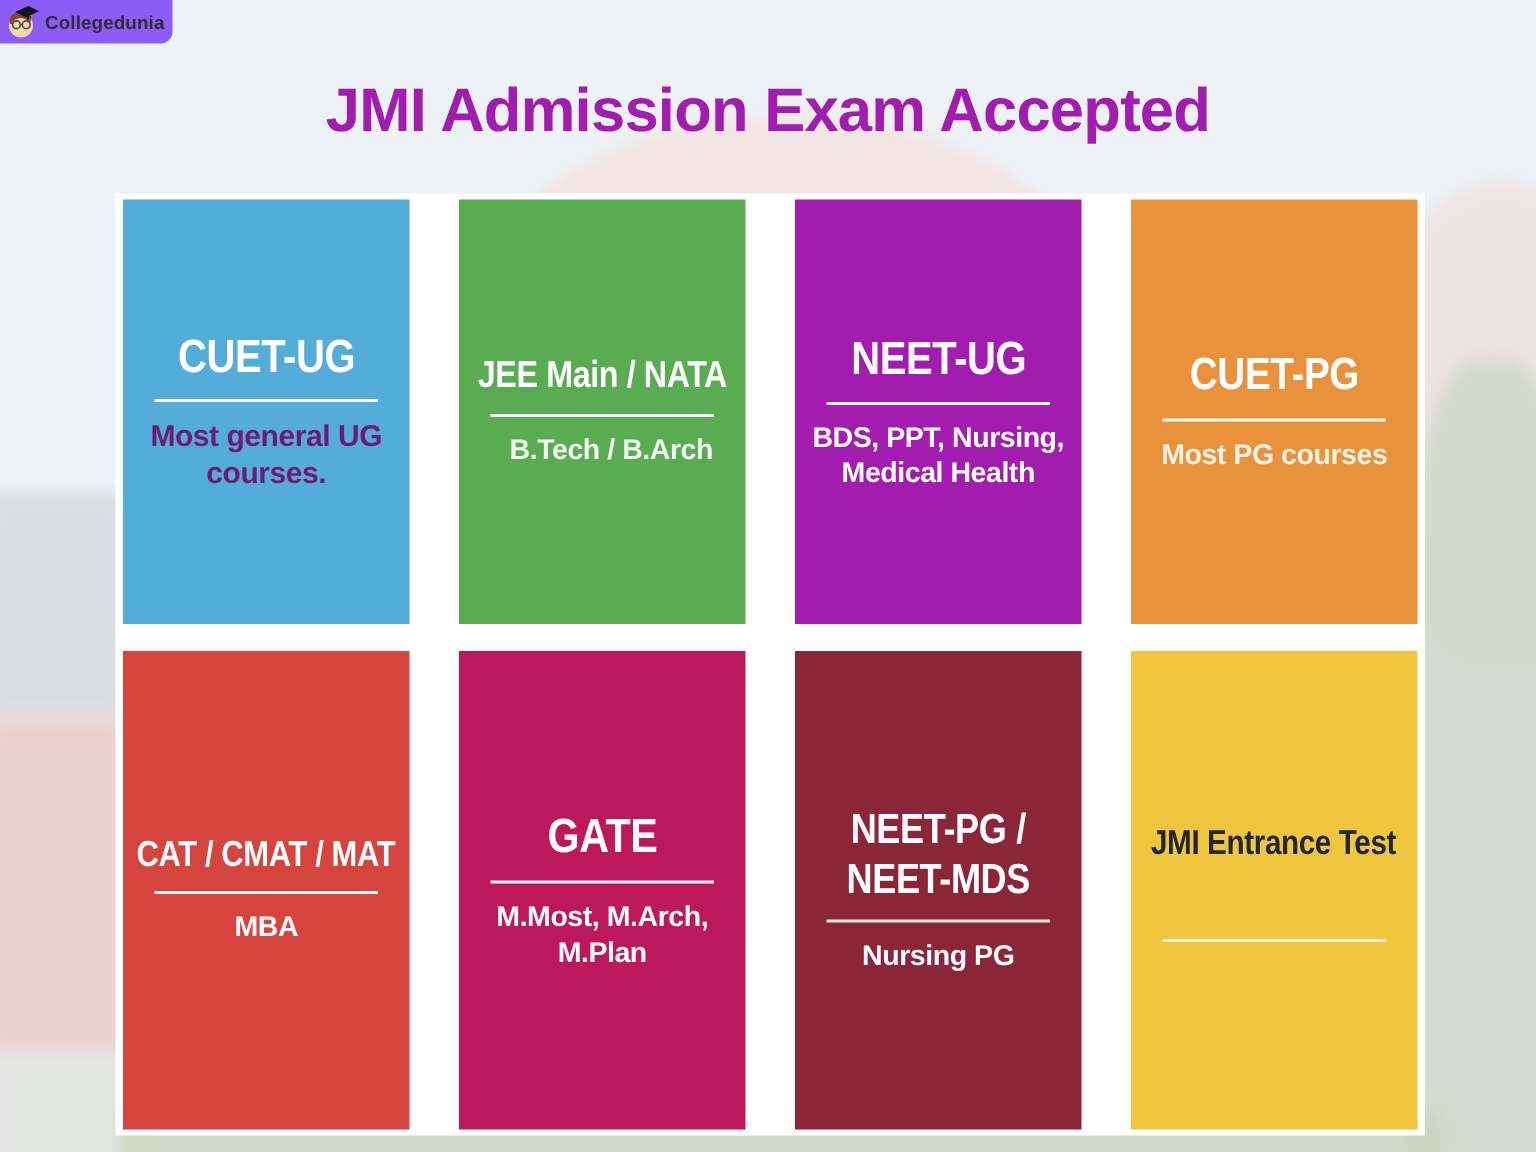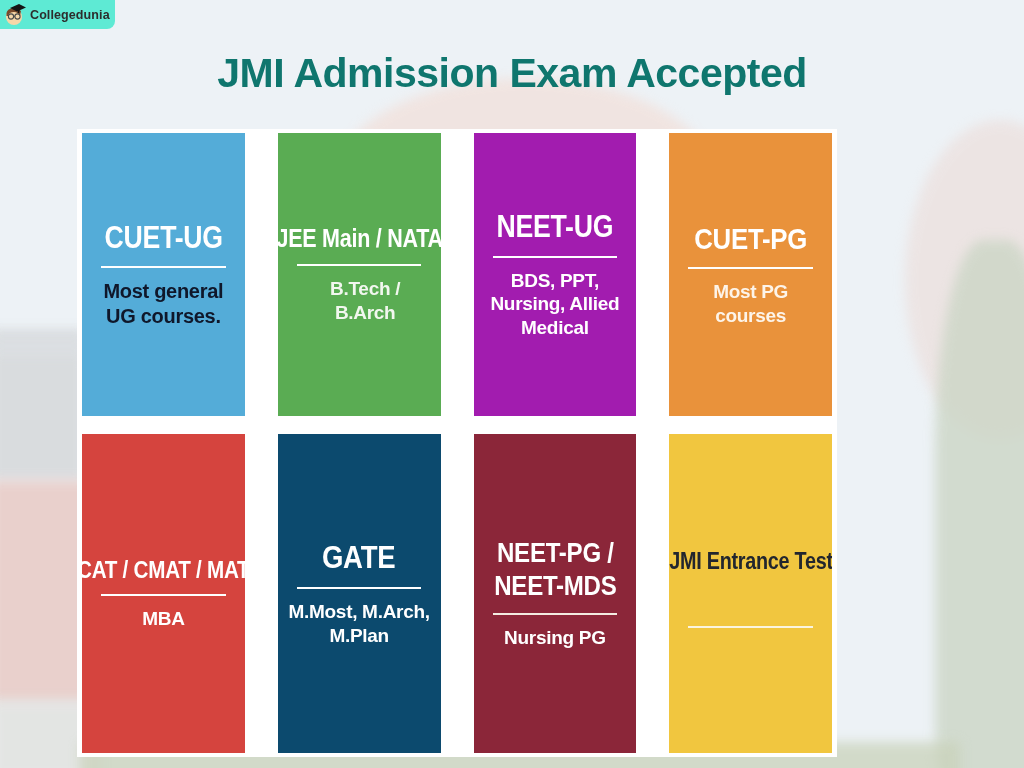--- a/index.html
+++ b/index.html
@@ -32,43 +32,43 @@
       background: #e3e4e2; opacity: .9; }
   .bg-ground-bottom { left: 80px; top: 742px; width: 880px; height: 40px;
       background: #c9d2ba; opacity: .75; }
   .bg-tree-left-top { left: 130px; top: 150px; width: 90px; height: 120px;
       background: #d4dccd; border-radius: 50%; opacity: .6; }
 
   
   .logo-badge {
     position: absolute; left: 0; top: 0;
     width: 112px; height: 29px;
-    background: #5eead4;
+    background: #8b5cf6;
     border-radius: 0 0 8px 0;
     display: flex; align-items: center; gap: 3px;
     padding-left: 3px;
     z-index: 5;
   }
   .logo-badge .logo-text {
     font-size: 12.5px; font-weight: bold; color: #2d2d2d; letter-spacing: .1px;
   }
 
   
   .page-title {
     position: absolute; left: 0; top: 50px; width: 1024px;
     text-align: center;
-    font-size: 41px; font-weight: bold; color: #0f766e;
+    font-size: 41px; font-weight: bold; color: #a21caf;
     letter-spacing: -0.5px;
     z-index: 4;
   }
 
   
   .cards-panel {
     position: absolute; left: 77px; top: 129px;
-    width: 760px; height: 628px;
+    width: 873px; height: 628px;
     background: #ffffff;
     box-sizing: border-box;
     padding: 4px 5px;
     display: grid;
     grid-template-columns: repeat(4, 1fr);
     grid-template-rows: 283px 319px;
     column-gap: 33px;
     row-gap: 18px;
     z-index: 3;
   }
@@ -149,48 +149,48 @@
     <span class="logo-text">Collegedunia</span>
   </div>
 
   <div class="page-title">JMI Admission Exam Accepted</div>
 
   <div class="cards-panel">
 
     <div class="exam-card" style="background: rgb(84, 172, 216);">
       <span class="card-title" style="color: rgb(255, 255, 255);">CUET-UG</span>
       <div class="card-divider" style="background: rgb(255, 255, 255);"></div>
-      <div class="card-courses" style="color: #0f172a;">Most general UG courses.</div>
+      <div class="card-courses" style="color: #701a75;">Most general UG courses.</div>
     </div>
 
     <div class="exam-card" style="background: rgb(90, 172, 83);">
       <span class="card-title" style="color: rgb(255, 255, 255);">JEE Main / NATA</span>
       <div class="card-divider" style="background: rgb(255, 255, 255);"></div>
       <div class="card-courses" style="color: rgb(242, 247, 239); margin-left: 12px;">B.Tech / B.Arch</div>
     </div>
 
     <div class="exam-card" style="background: #a21caf;">
       <span class="card-title" style="color: rgb(255, 255, 255);">NEET-UG</span>
       <div class="card-divider" style="background: rgb(255, 255, 255);"></div>
-      <div class="card-courses" style="color: rgb(255, 255, 255);">BDS, PPT, Nursing, Allied Medical</div>
+      <div class="card-courses" style="color: rgb(255, 255, 255);">BDS, PPT, Nursing, Medical Health</div>
     </div>
 
     <div class="exam-card" style="background: rgb(233, 146, 59);">
       <span class="card-title" style="color: rgb(255, 255, 255);">CUET-PG</span>
       <div class="card-divider" style="background: rgb(255, 255, 255);"></div>
       <div class="card-courses" style="color: rgb(253, 244, 233);">Most PG courses</div>
     </div>
 
     <div class="exam-card" style="background: rgb(213, 68, 62);">
       <span class="card-title" style="color: rgb(255, 255, 255);">CAT / CMAT / MAT</span>
       <div class="card-divider" style="background: rgb(255, 255, 255);"></div>
       <div class="card-courses" style="color: rgb(255, 255, 255);">MBA</div>
     </div>
 
-    <div class="exam-card" style="background: #0c4a6e; justify-content: center;">
+    <div class="exam-card" style="background: #be185d; justify-content: center;">
       <span class="card-title" style="color: rgb(255, 255, 255);">GATE</span>
       <div class="card-divider" style="background: rgb(255, 255, 255);"></div>
       <div class="card-courses" style="color: rgb(255, 255, 255);">M.Most, M.Arch, M.Plan</div>
     </div>
 
     <div class="exam-card" style="background: rgb(139, 38, 57);">
       <span class="card-title" style="color: rgb(255, 255, 255);">NEET-PG / NEET-MDS</span>
       <div class="card-divider" style="background: rgb(244, 236, 226);"></div>
       <div class="card-courses" style="color: rgb(255, 255, 255);">Nursing PG</div>
     </div>

